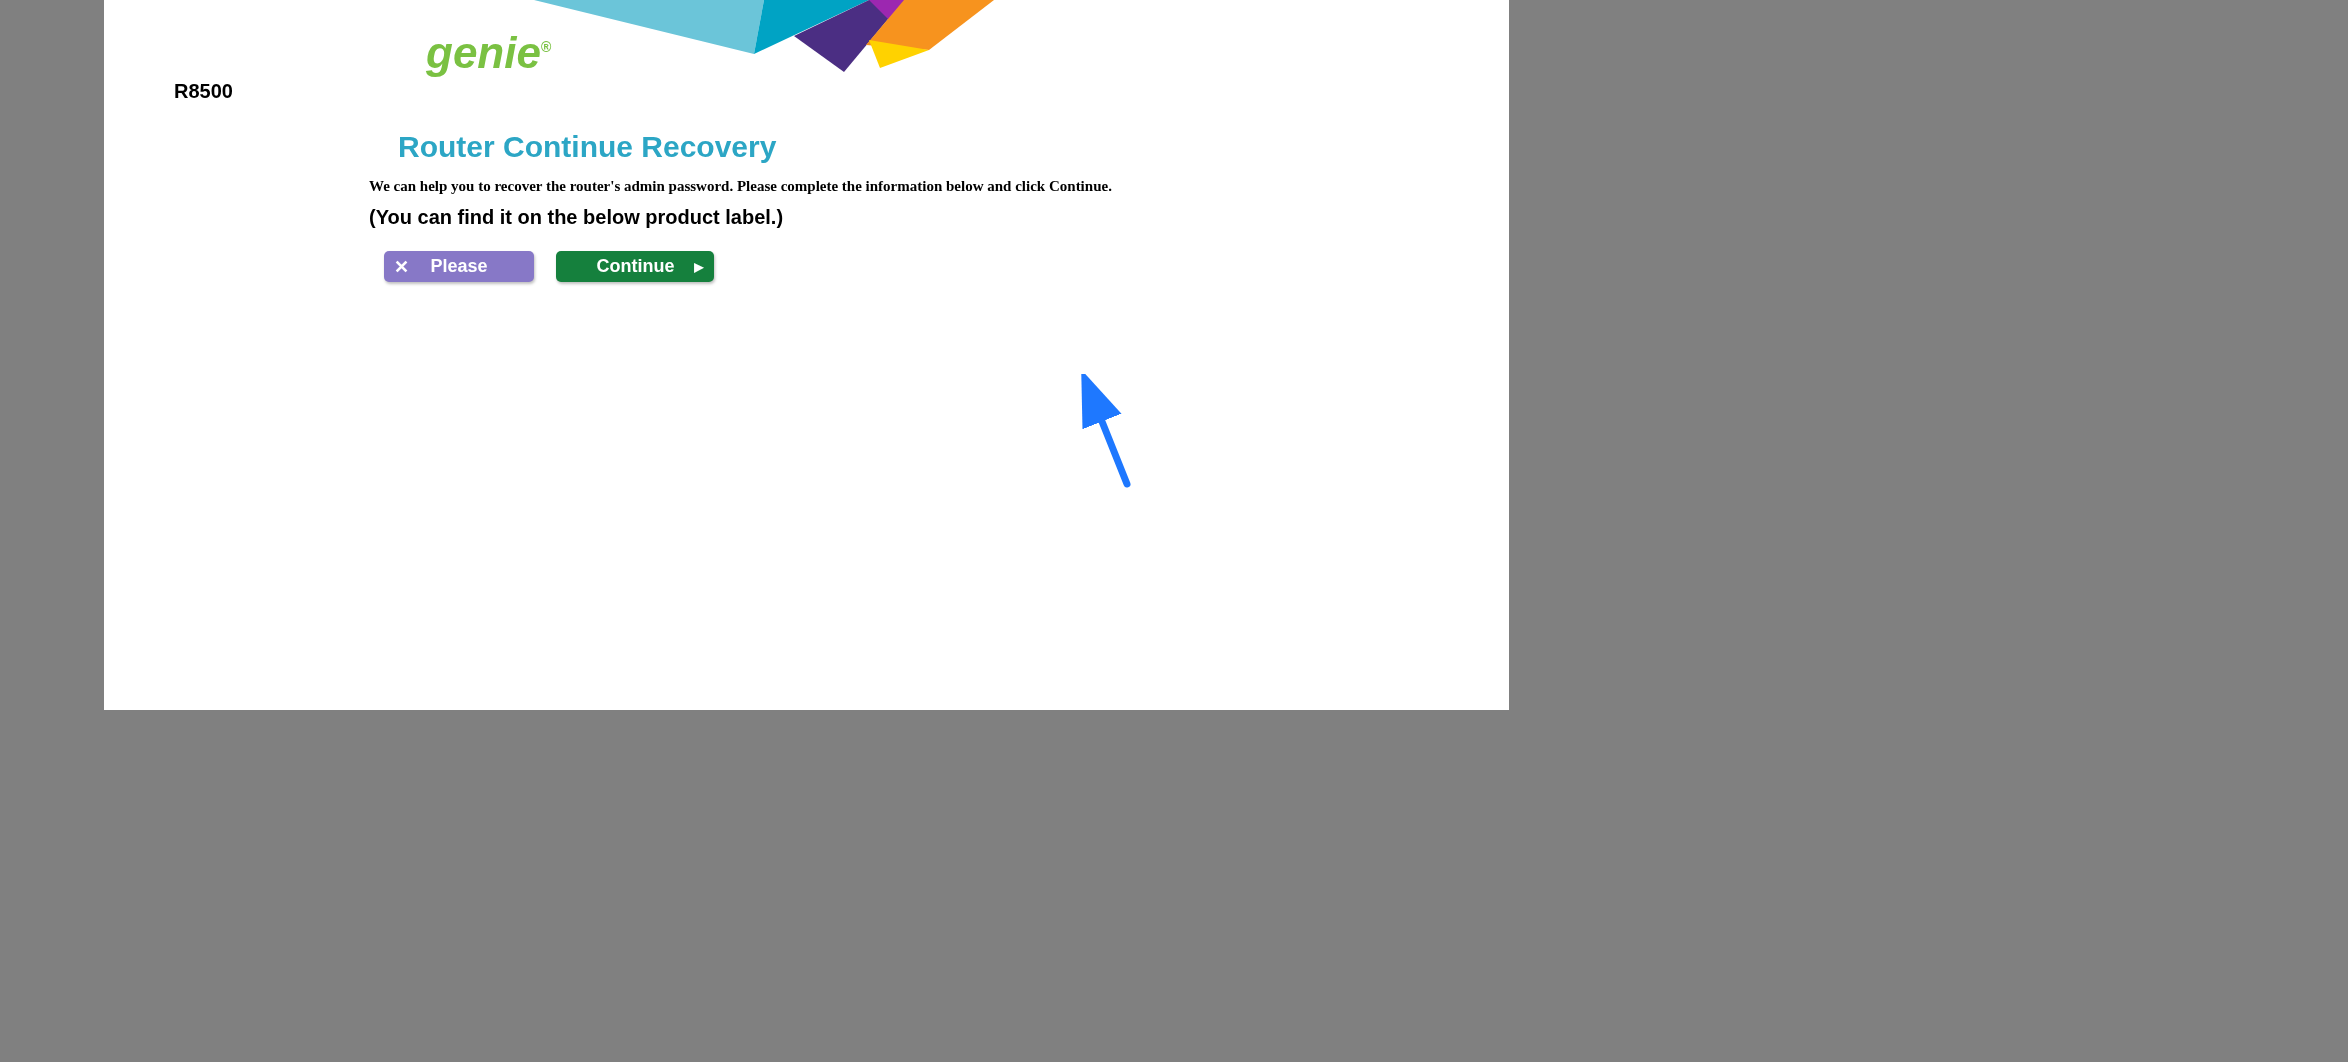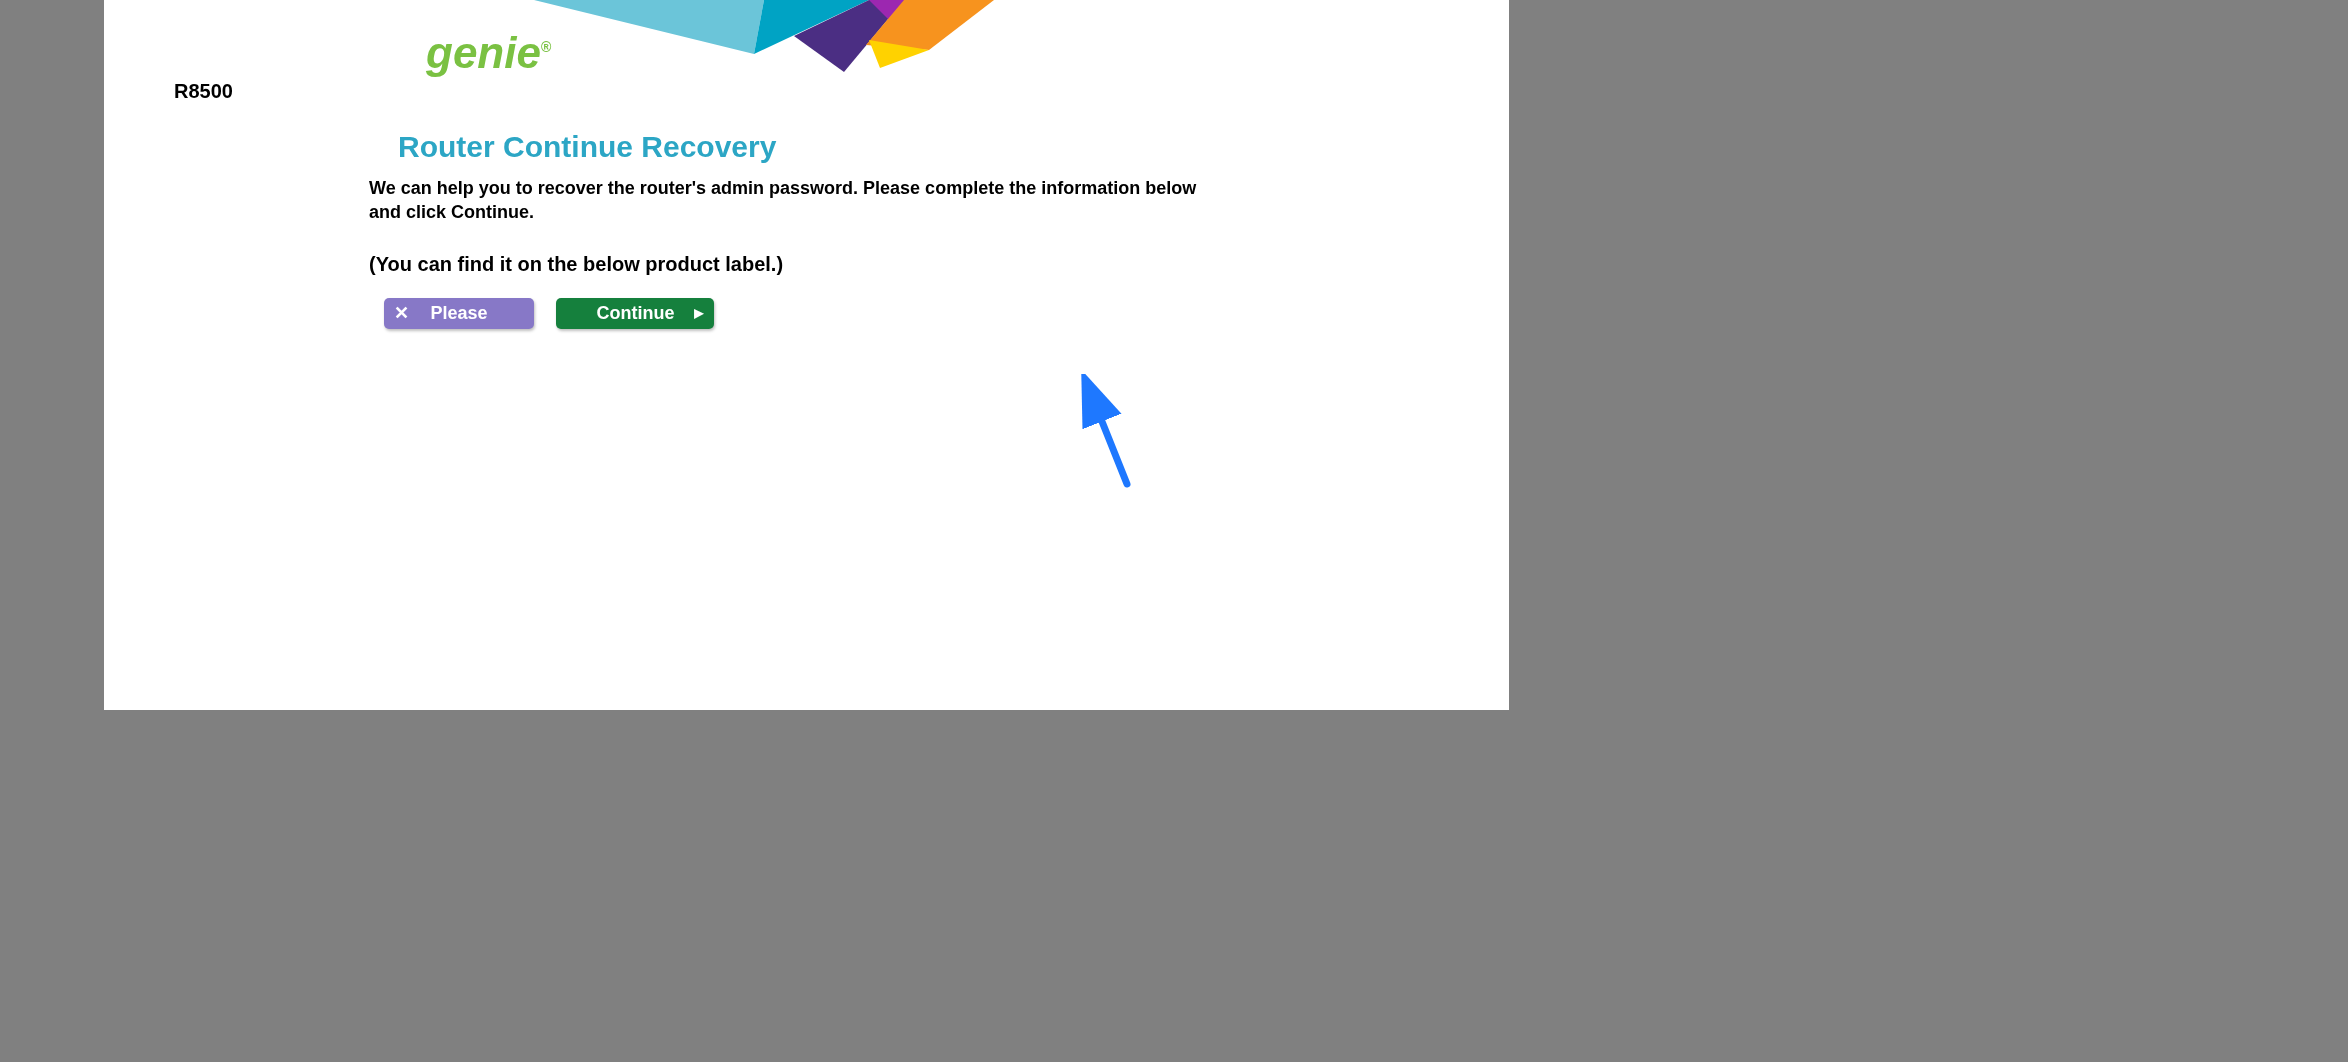--- a/index.html
+++ b/index.html
@@ -80,25 +80,26 @@
     }
     .page-title {
       color: #2ca6c5;
       font-size: 30px;
       font-weight: 700;
       margin-bottom: 12px;
       margin-left: 29px;
     }
     .description {
       color: #000;
-      font-size: 18px;
+      font-size: 15px;
       font-weight: 700;
       line-height: 1.35;
-      margin-bottom: 28px;
+      margin-bottom: 10px;
       width: 850px;
+      font-family: Liberation Serif, serif;
     }
     .serial-row {
       margin-bottom: 24px;
     }
     .serial-label {
       color: #000;
       font-size: 20px;
       font-weight: 700;
       display: inline-block;
     }

